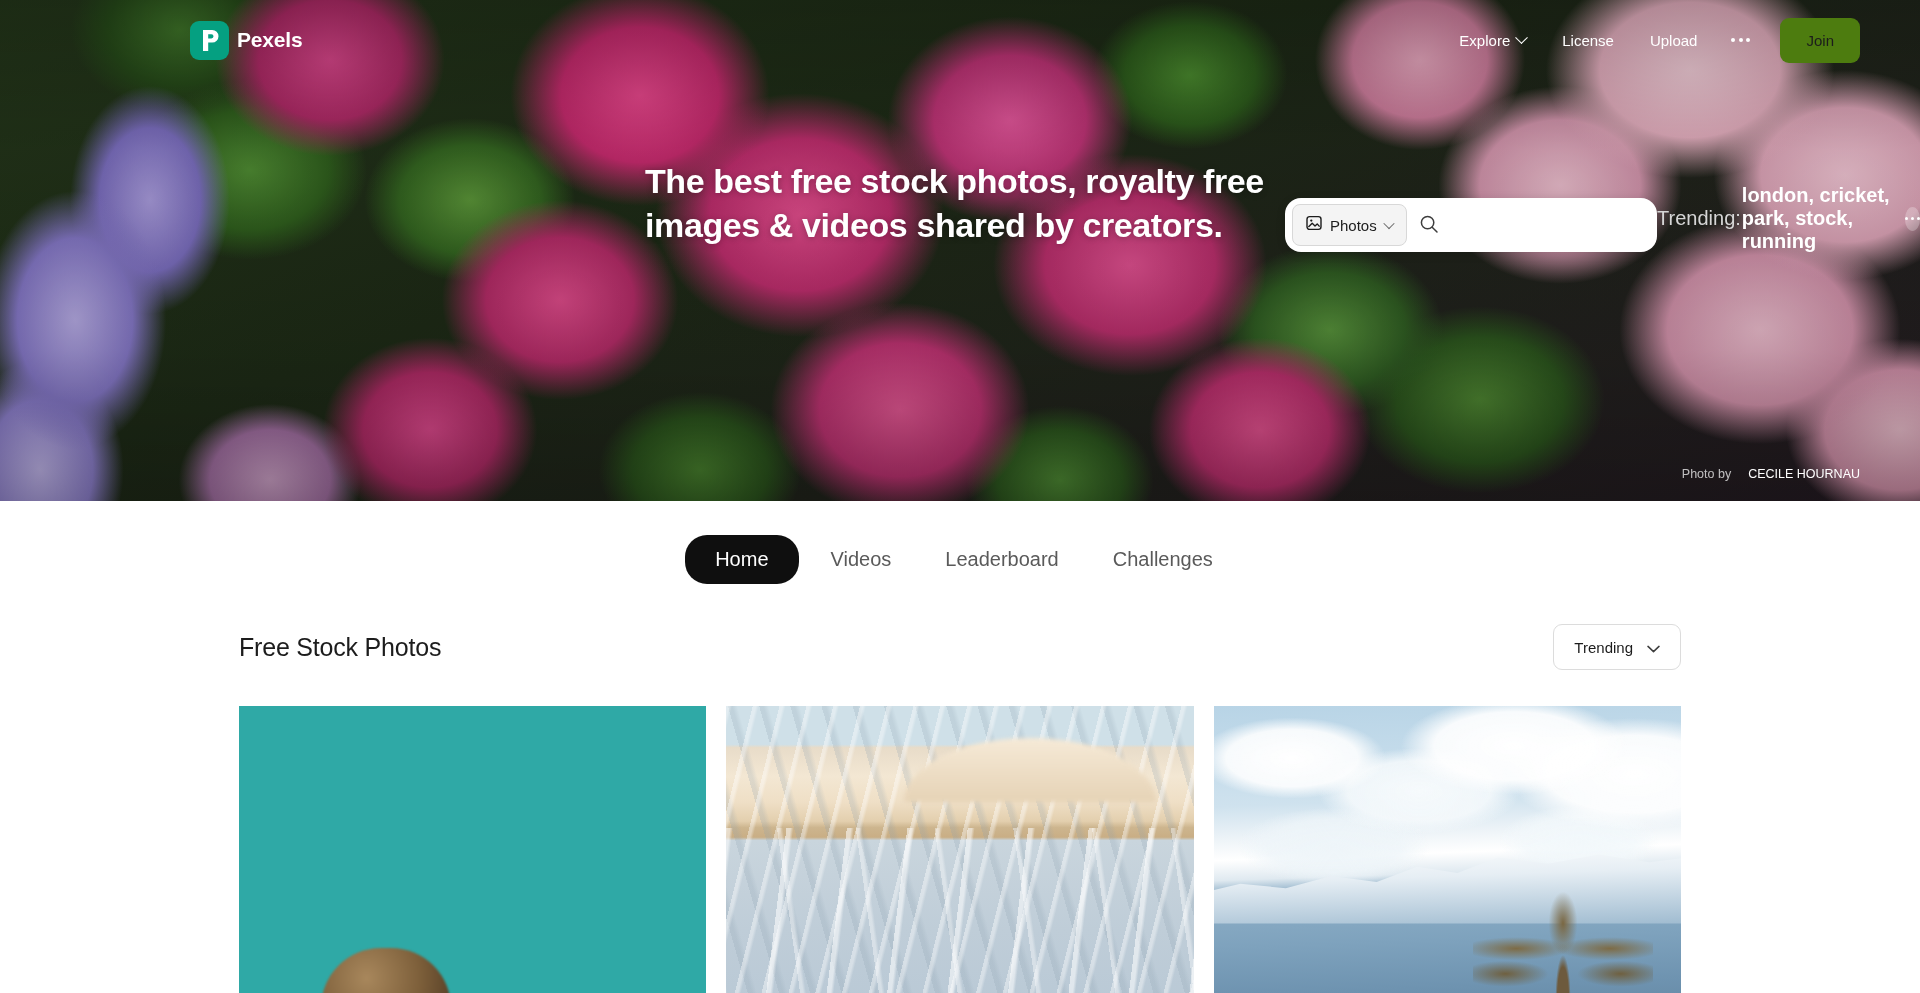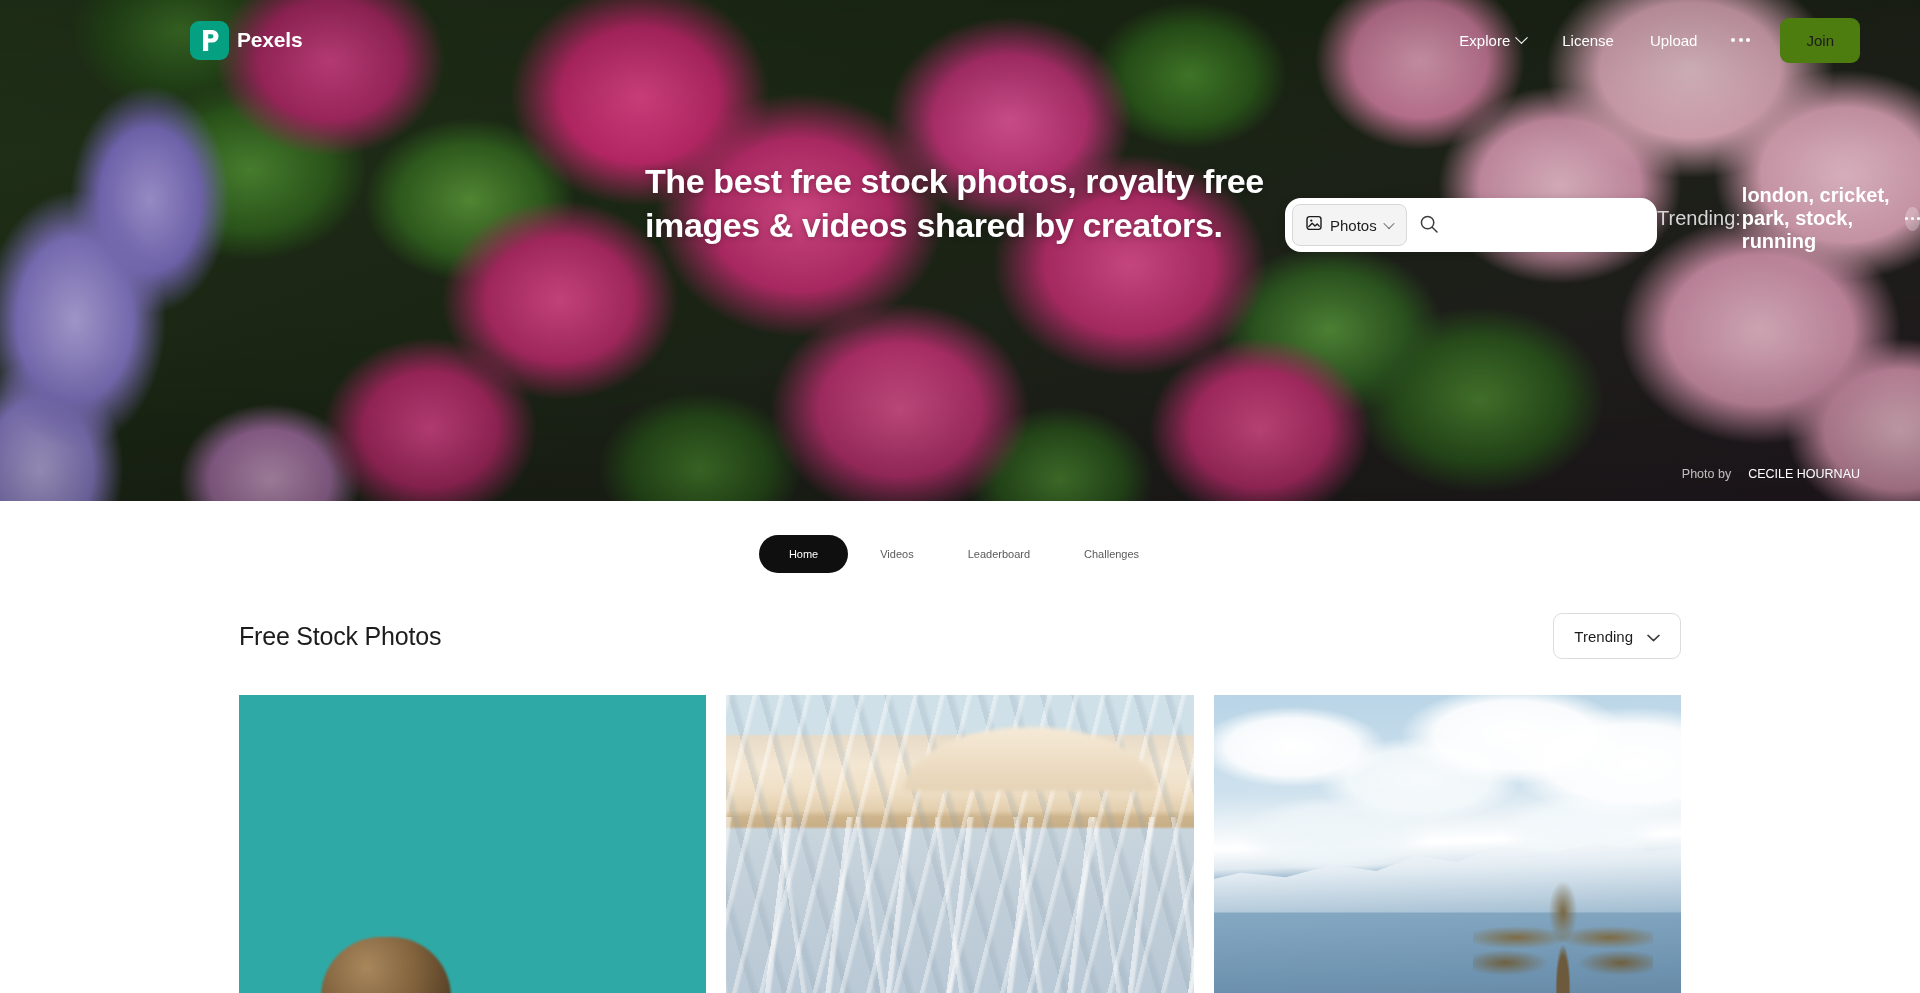--- a/index.html
+++ b/index.html
@@ -277,21 +277,21 @@
     padding-top: 34px;
   }
 
   .tabs {
     display: flex;
     justify-content: center;
     align-items: center;
     gap: 10px;
   }
   .tab {
-    font-size: 11px;
+    font-size: 20px;
     color: #5a5a5a;
     padding: 13px 22px;
     border-radius: 22px;
     cursor: pointer;
     font-weight: 400;
     white-space: nowrap;
     text-align: right;
   }
   .tab.active {
     background: #0f0f0f;

